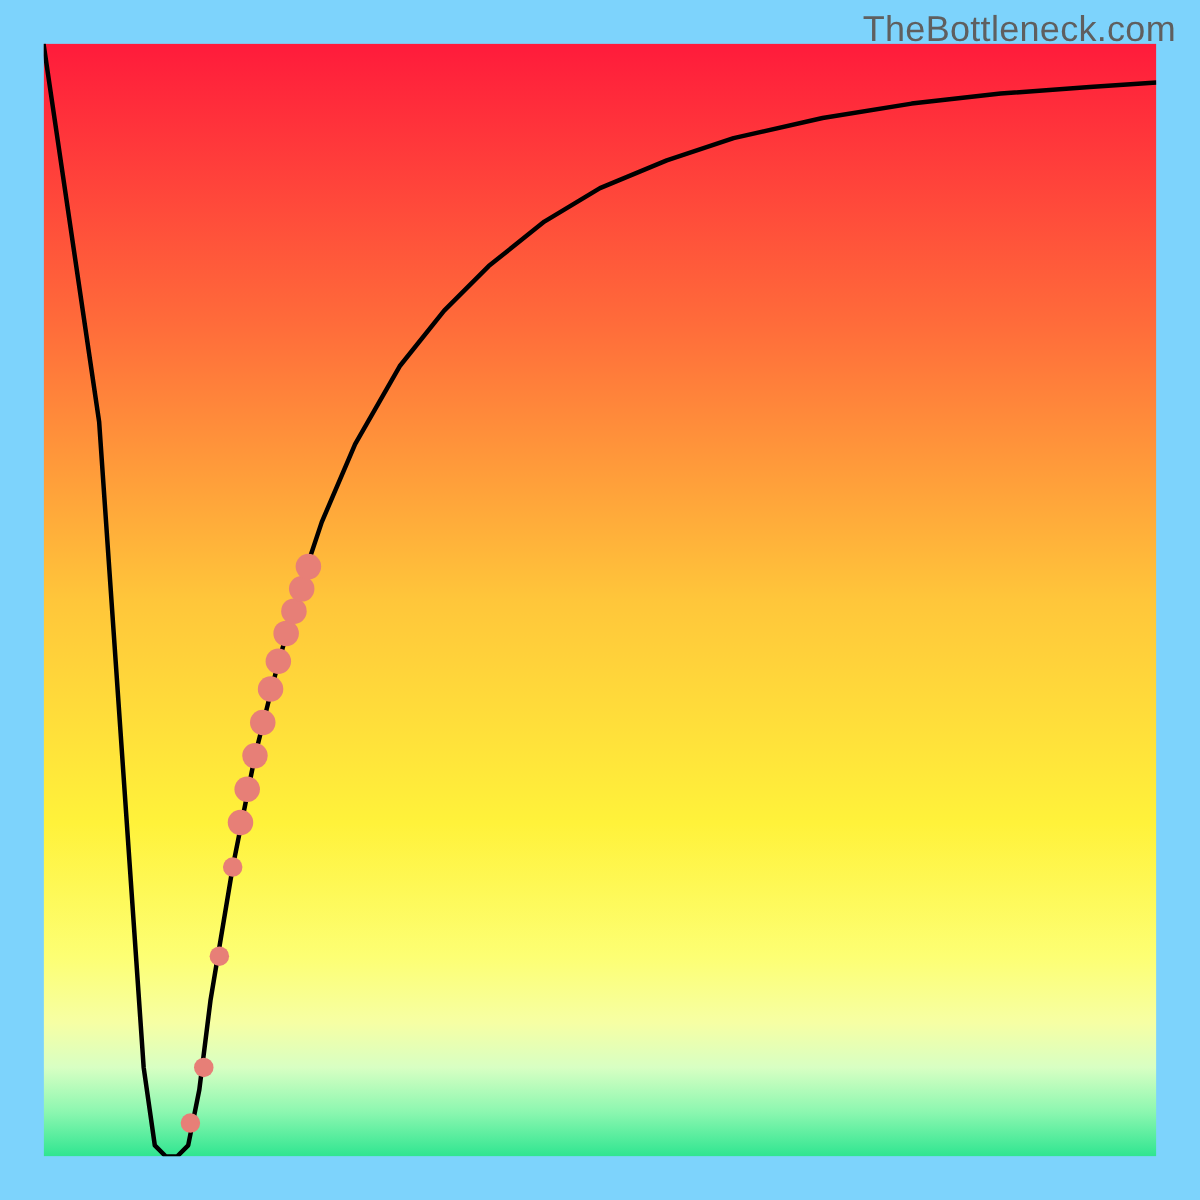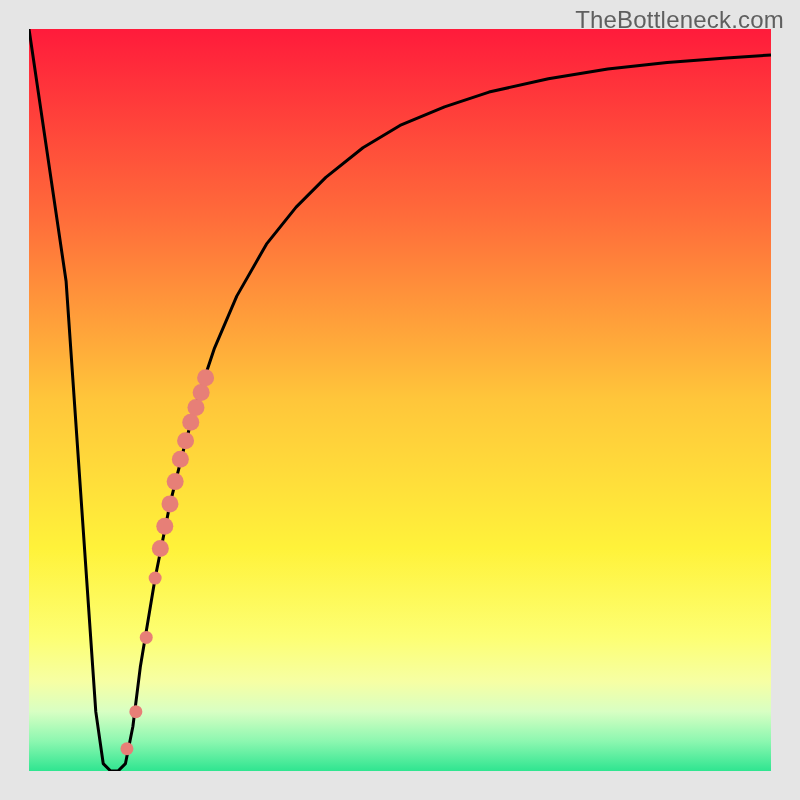--- a/index.html
+++ b/index.html
@@ -8,21 +8,21 @@
     width: 800px;
     height: 800px;
     overflow: hidden;
     background: #000;
     font-family: Arial, Helvetica, sans-serif;
   }
   .frame {
     position: relative;
     width: 800px;
     height: 800px;
-    background: #e5e5e5;
+    background: #7dd3fc;
   }
   .plot {
     position: absolute;
     left: 29px;
     top: 29px;
     width: 742px;
     height: 742px;
     overflow: hidden;
   }
   .watermark {

